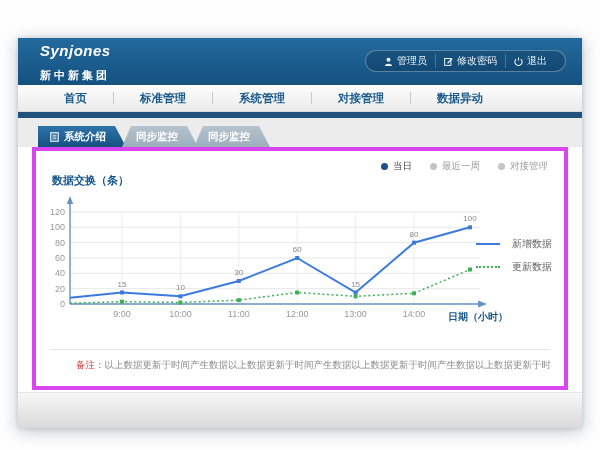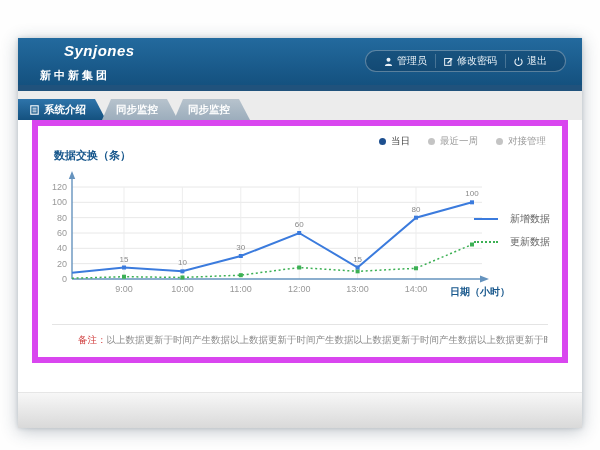--- a/index.html
+++ b/index.html
@@ -8,51 +8,51 @@
   .page { position:relative; width:600px; height:450px; background:#fefefe; }
 
   .window { position:absolute; left:18px; top:38px; width:564px; height:390px;
     background:#fff; box-shadow:0 3px 16px rgba(40,60,80,.30), 0 0 4px rgba(40,60,80,.18); }
 
   
   .header { position:relative; height:47px;
     background:linear-gradient(#236a9e,#14517f);
     display:flex; align-items:center; }
   .logo { margin-left:22px; color:#fff; line-height:1; }
-  .logo .l1 { font-style:italic; font-weight:bold; font-size:15px; letter-spacing:.5px; display:block;margin-left:24px; }
+  .logo .l1 { font-style:italic; font-weight:bold; font-size:15px; letter-spacing:.5px; display:block; }
   .logo .l2 { font-weight:bold; font-size:11px; letter-spacing:3px; display:block; margin-top:12px; }
   .app-title { color:#fff; font-size:14px; letter-spacing:2px; margin-left:24px; margin-top:6px; }
   .user-pill { position:absolute; right:16px; top:12px; height:22px;
     display:flex; align-items:center; padding:0 10px;
     background:rgba(0,25,45,.22); border:1px solid rgba(255,255,255,.30); border-radius:12px; }
   .pill-item { display:flex; align-items:center; gap:4px; color:#e9f1f7; font-size:10px;
     padding:0 8px; cursor:pointer; }
   .pill-item + .pill-item { border-left:1px solid rgba(255,255,255,.22); }
   .pill-item svg { display:block; }
 
   
   .nav { height:27px; background:linear-gradient(#fdfdfd,#ebebeb);
     border-bottom:1px solid #d8d8d8; display:flex; align-items:center; padding-left:20px; }
   .nav-item { color:#1a5a8c; font-weight:bold; font-size:11.5px; padding:0 26px; cursor:pointer; }
   .nav-div { width:1px; height:12px; background:#c9c9c9; }
   .navstrip { height:6px; background:#20527c; }
 
   
-  .tabbar { height:29px; background:#ececec; display:flex; align-items:flex-end; }
+  .tabbar { height:29px; background:#ececec; display:flex; align-items:flex-end; padding-left:20px; }
   .tab { height:21px; display:flex; align-items:center; gap:5px; color:#fff; font-weight:bold;
     font-size:10.5px; padding:0 20px 0 14px; cursor:pointer;
     clip-path:polygon(9px 0, calc(100% - 11px) 0, 100% 100%, 0 100%);
     background:linear-gradient(#b7c3cd,#9cadbc); margin-right:-4px; }
   .tab.active { clip-path:polygon(0 0, calc(100% - 11px) 0, 100% 100%, 0 100%);
     background:linear-gradient(#2e74aa,#14517f); padding-left:12px; }
   .tab svg { display:block; }
 
   
   .panel { position:relative; margin:0 14px; height:243px;
-    background:#fff; border:6px solid #d946ef; }
+    background:#fff; border:4px solid #d946ef; }
   .filters { position:absolute; top:9px; right:16px; display:flex; gap:18px; }
   .filter { display:flex; align-items:center; gap:5px; font-size:9.5px; color:#9a9a9a; cursor:pointer; }
   .filter .dot { width:7px; height:7px; border-radius:50%; background:#c4c4c4; }
   .filter.selected { color:#444; }
   .filter.selected .dot { background:#1d4f8f; }
   .chart-title { position:absolute; left:16px; top:22px; color:#17578c;
     font-weight:bold; font-size:11px; }
   #chart-svg { position:absolute; left:4px; top:38px; }
   .legend { position:absolute; right:12px; top:86px; }
   .legend-row { display:flex; align-items:center; gap:12px; margin-bottom:9px; }
@@ -98,20 +98,31 @@
         <span class="pill-item">
           <svg width="9" height="9" viewBox="0 0 10 10">
               <path d="M2.4 2.4 A4 4 0 1 0 7.6 2.4" fill="none" stroke="#e9f1f7" stroke-width="1.2"></path>
               <line x1="5" y1="0.4" x2="5" y2="4" stroke="#e9f1f7" stroke-width="1.2"></line>
             </svg>
           <span>退出</span>
         </span>
       </div>
     </div>
 
+    <div class="nav">
+      <span class="nav-item">首页</span>
+      <span class="nav-div"></span>
+      <span class="nav-item">标准管理</span>
+      <span class="nav-div"></span>
+      <span class="nav-item">系统管理</span>
+      <span class="nav-div"></span>
+      <span class="nav-item">对接管理</span>
+      <span class="nav-div"></span>
+      <span class="nav-item">数据异动</span>
+    </div>
     <div class="navstrip"></div>
 
     <div class="tabbar">
       <div class="tab active">
         <svg width="9" height="10" viewBox="0 0 9 10">
             <rect x="0.8" y="0.8" width="7.4" height="8.4" fill="none" stroke="#fff" stroke-width="1.1"></rect>
             <line x1="2.5" y1="3.2" x2="6.5" y2="3.2" stroke="#fff" stroke-width="0.9"></line>
             <line x1="2.5" y1="5" x2="6.5" y2="5" stroke="#fff" stroke-width="0.9"></line>
             <line x1="2.5" y1="6.8" x2="6.5" y2="6.8" stroke="#fff" stroke-width="0.9"></line>
           </svg>

